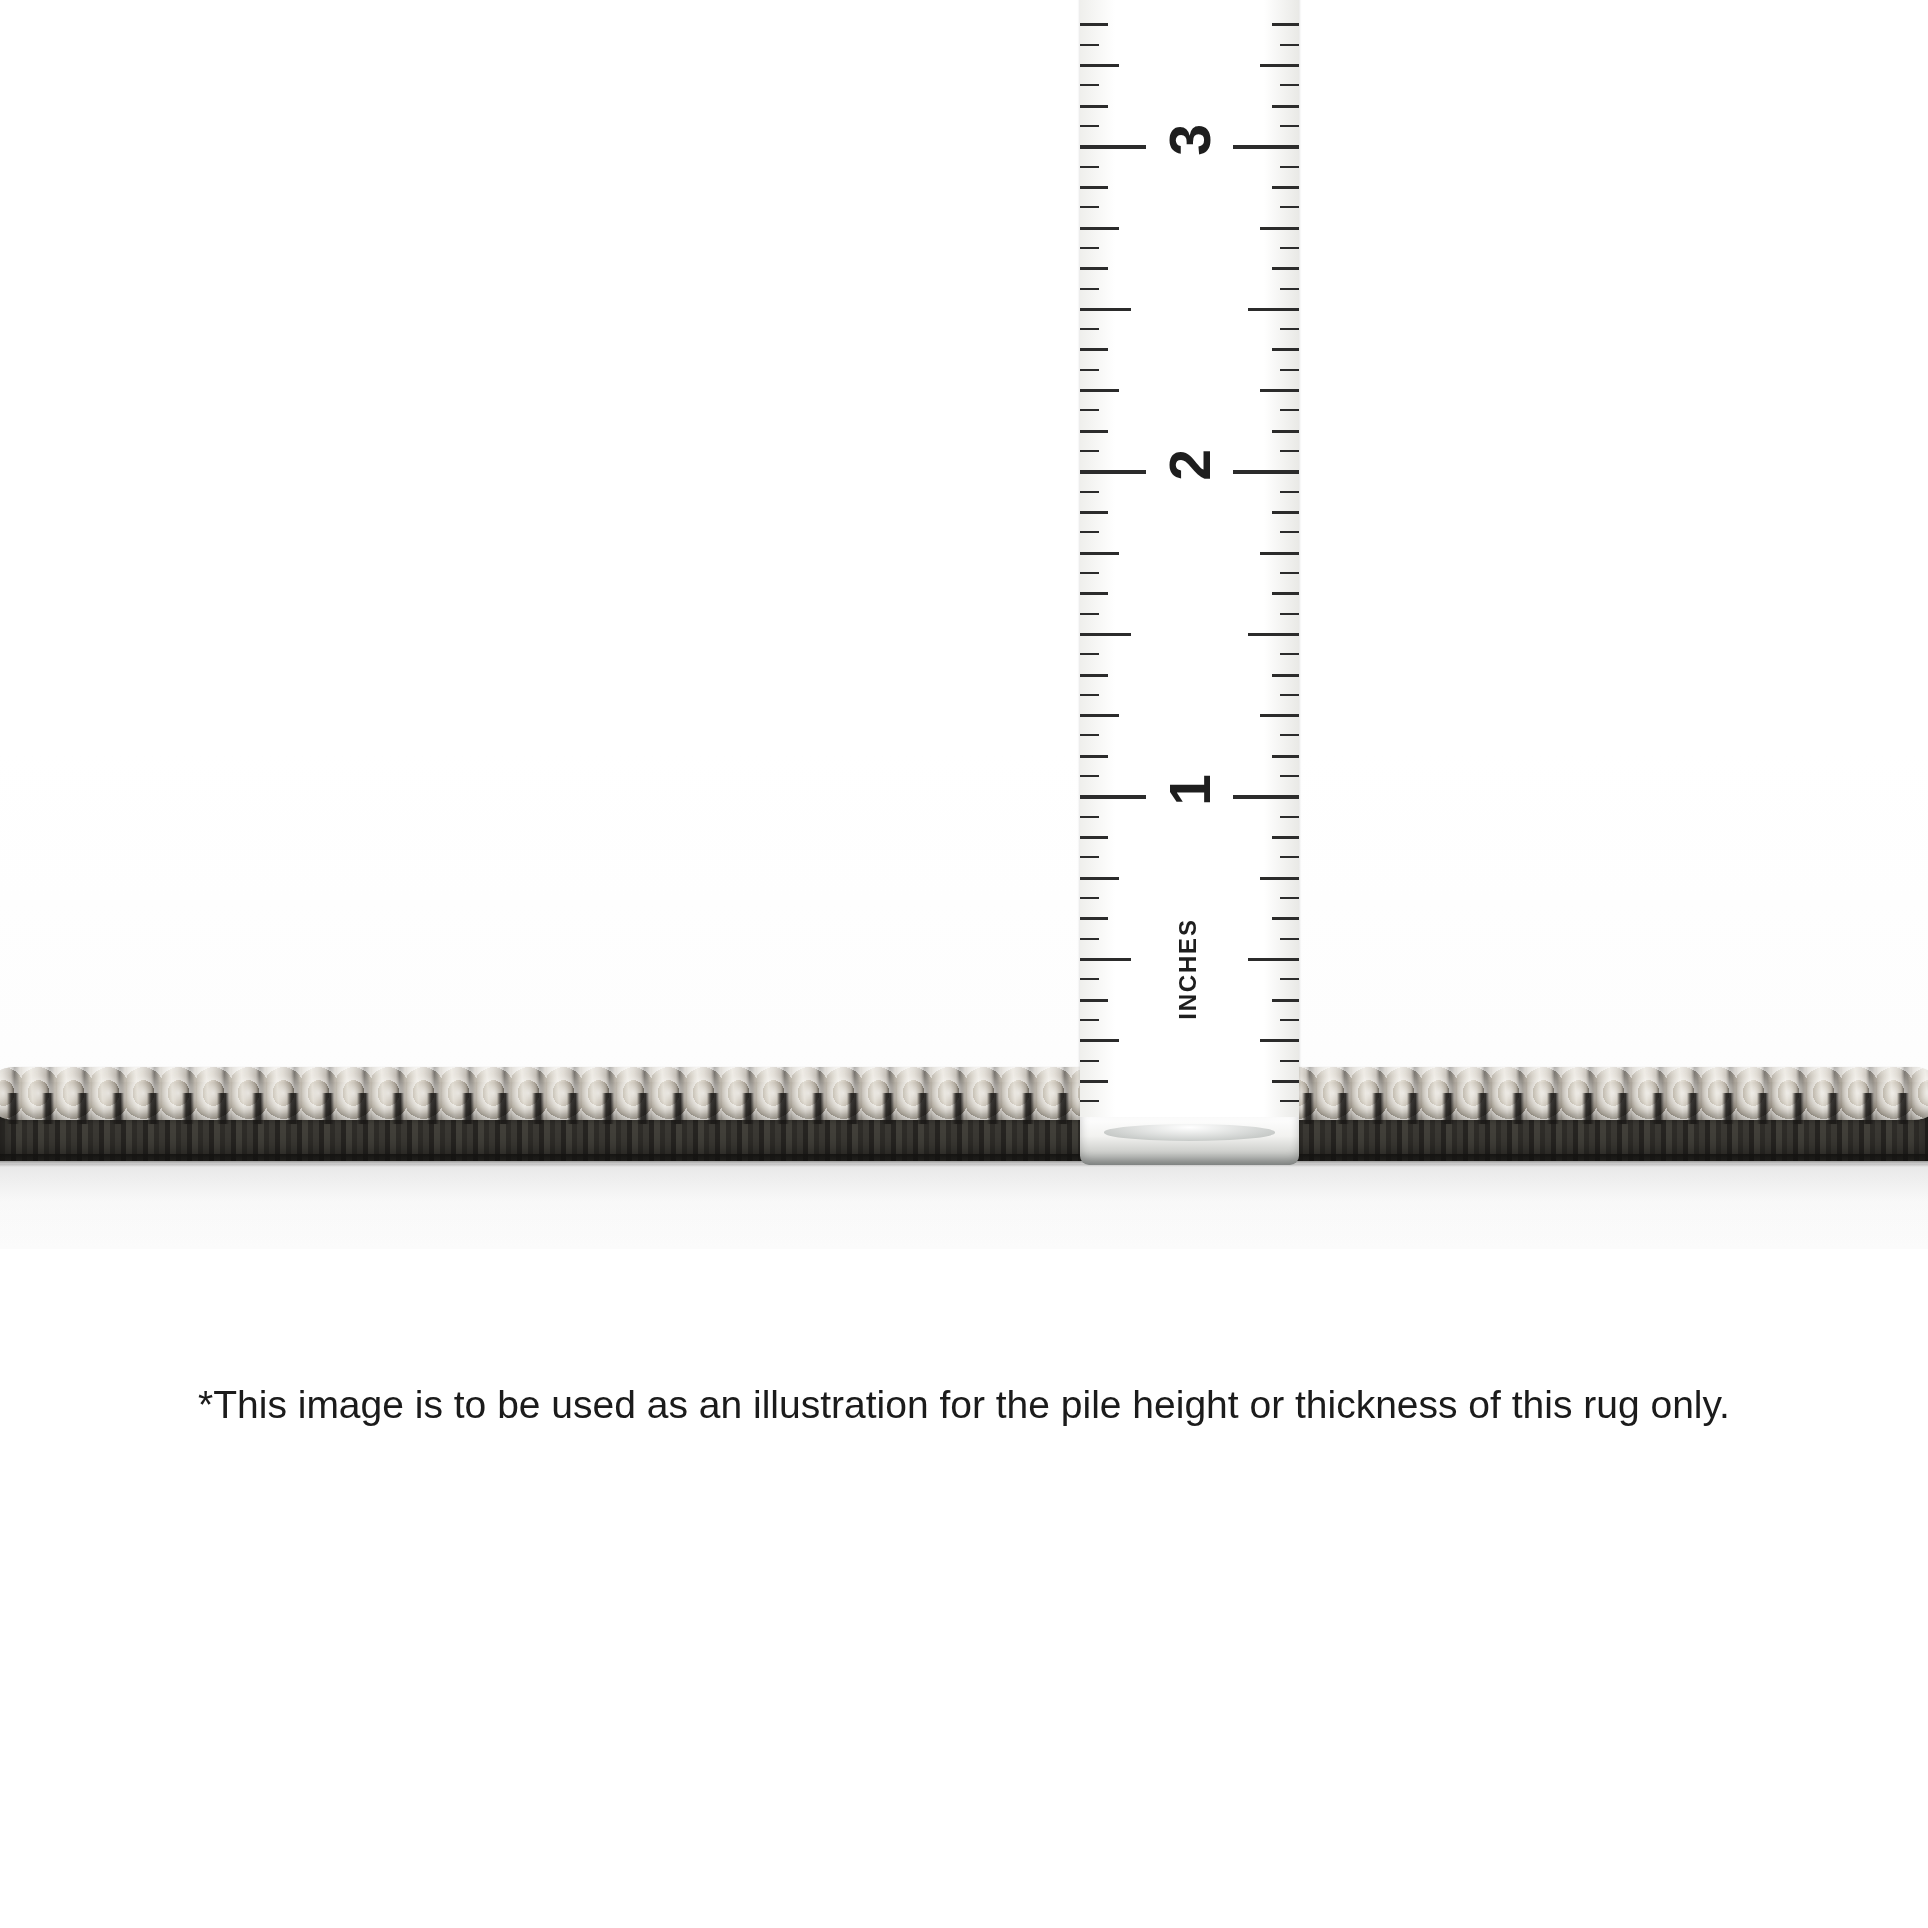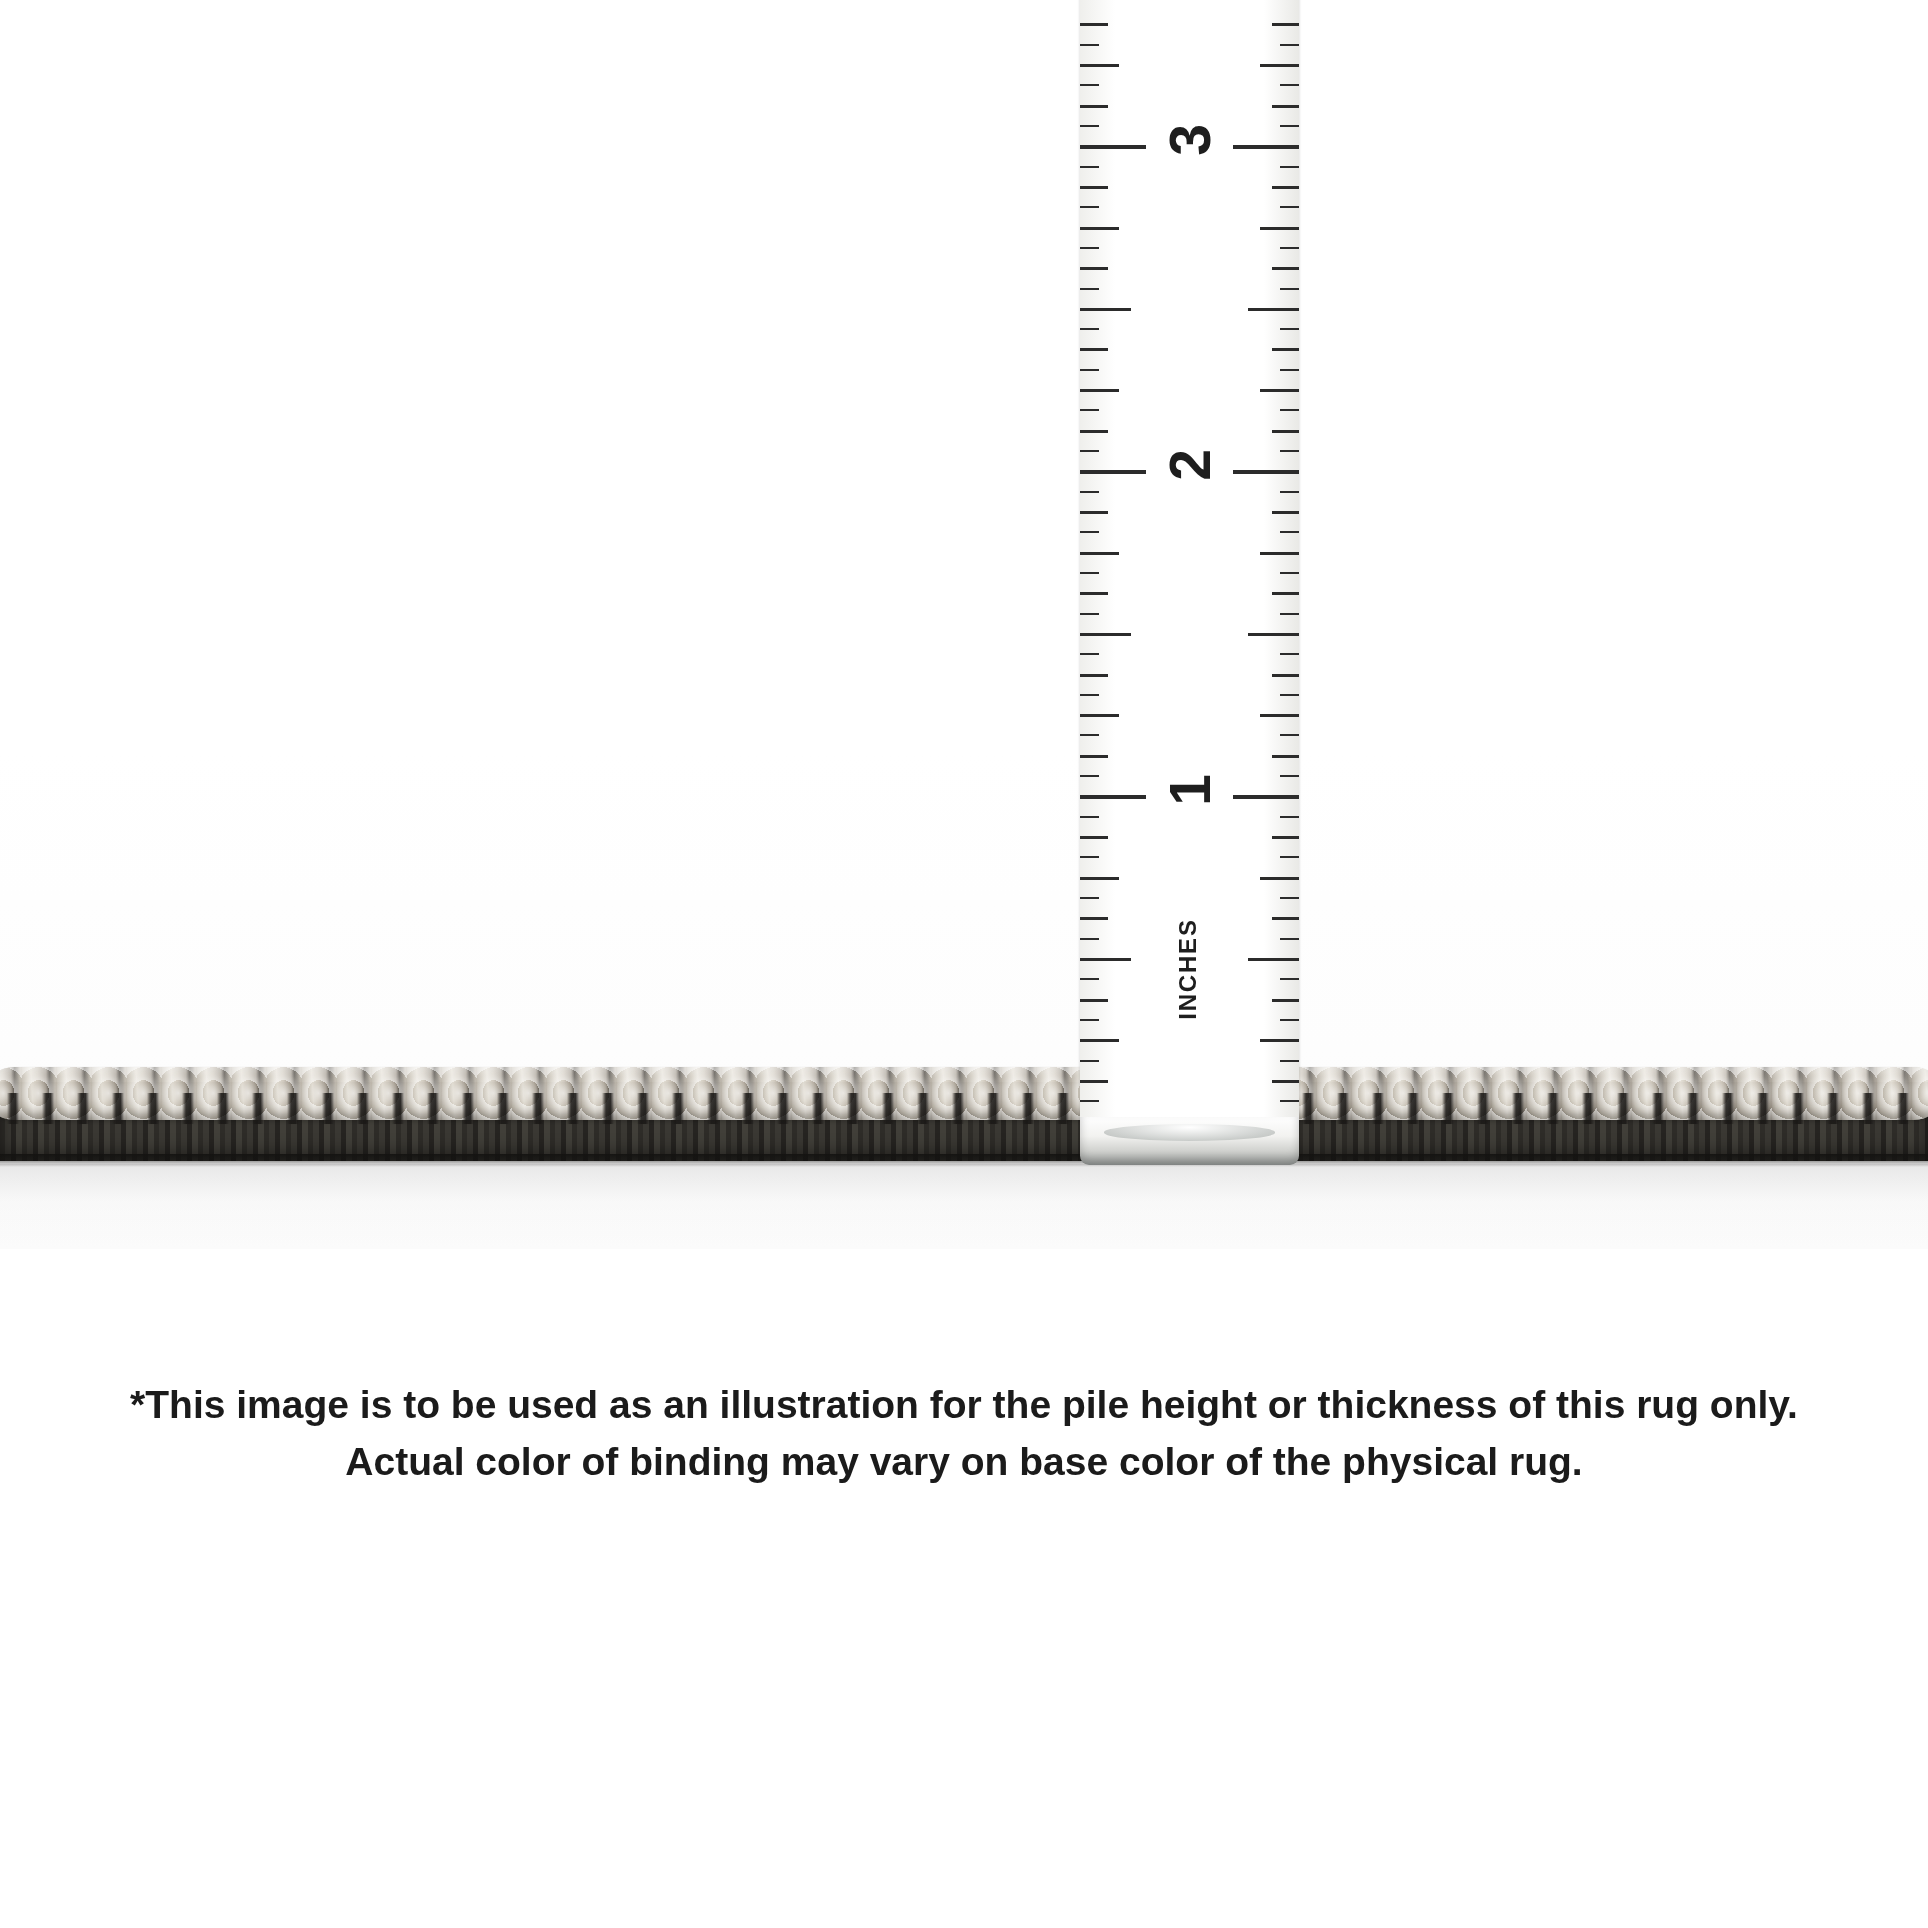--- a/index.html
+++ b/index.html
@@ -208,21 +208,21 @@
     position: absolute;
     left: 0;
     top: 1377px;
     width: 1928px;
     text-align: center;
     color: #1b1b1b;
     font-size: 39px;
     line-height: 1.45;
     font-family: "Liberation Sans", sans-serif;
   }
-  #caption .line { display: block; font-weight: bold; }
+  #caption .line { display: block; }
 </style>
 </head>
 <body>
 
 <div id="scene">
 
   <div id="photo">
 
     <div id="surface"></div>
 
@@ -350,17 +350,16 @@
           <div class="num" style="top: 116px;">3</div>
         </div>
       <div id="inches-label">INCHES</div>
     </div>
     <div id="ruler-tip"></div>
 
   </div>
 
   <div id="caption">
     <span class="line">*This image is to be used as an illustration for the pile height or thickness of this rug only.</span>
-    <span class="line">Actual color of binding may vary on base color of the physical rug.</span>
   </div>
 
 </div>
 
 
 </body></html>

